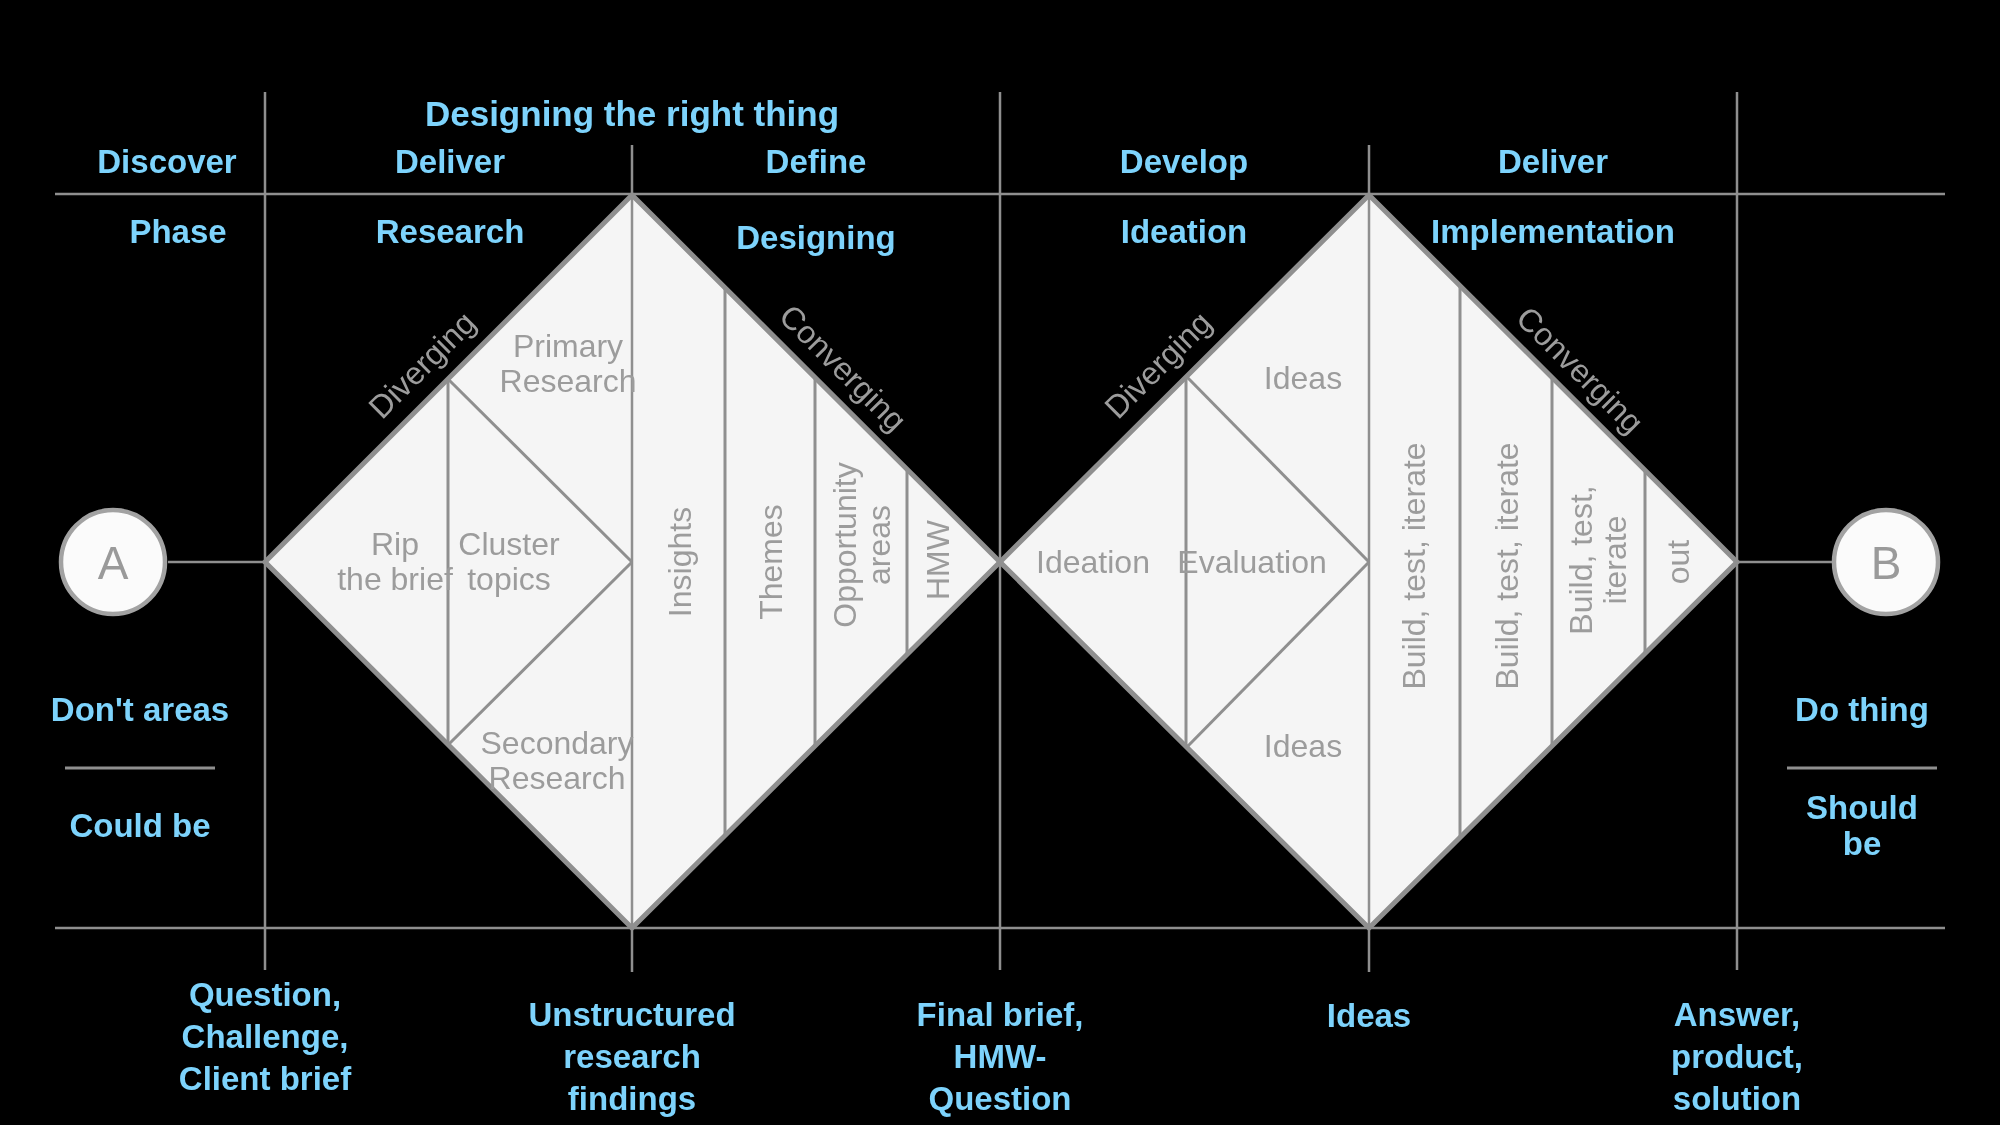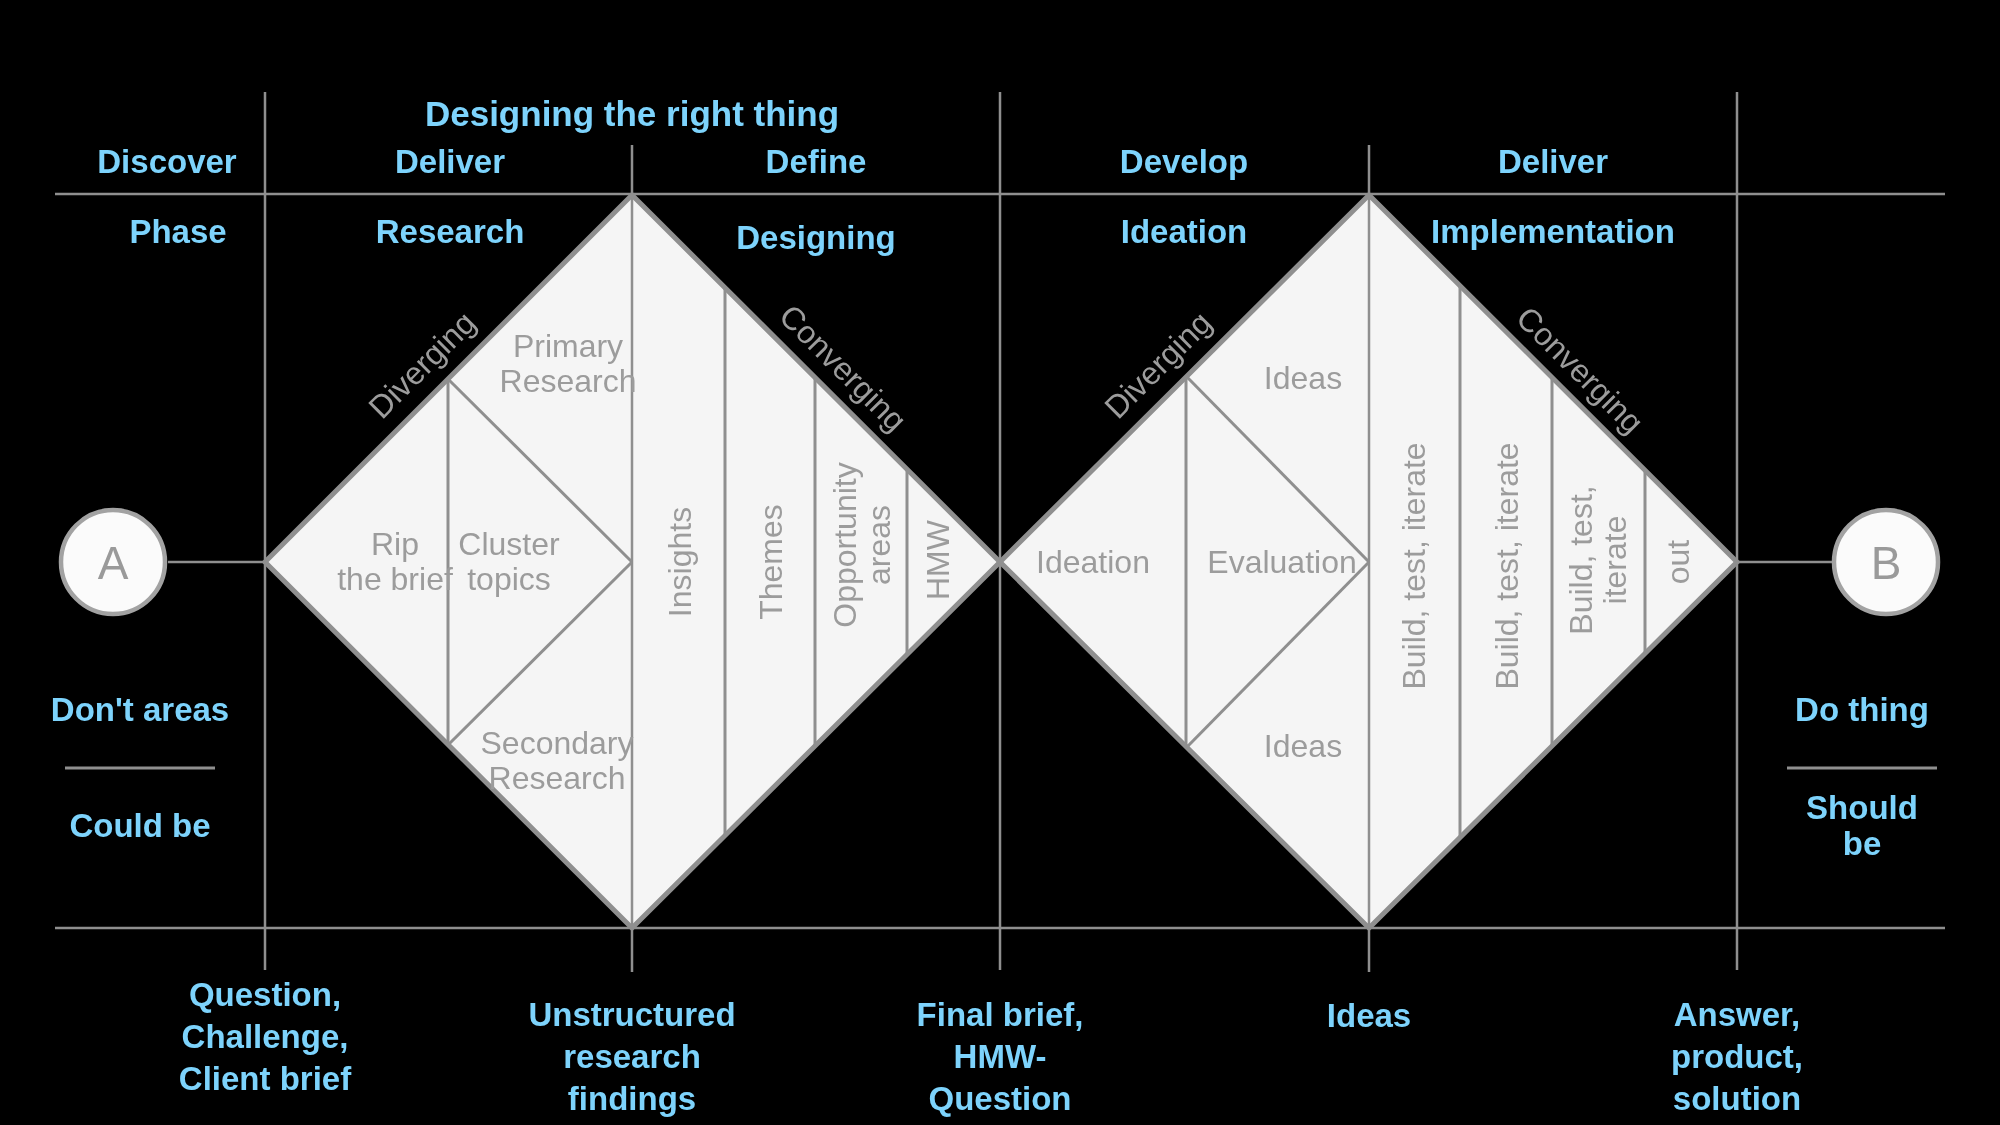--- a/index.html
+++ b/index.html
@@ -126,21 +126,21 @@
   <div class="lbl rotm90" style="left:680px;top:562px">Insights</div>
   <div class="lbl rotm90" style="left:771px;top:562px">Themes</div>
   <div class="lbl rotm90" style="left:862px;top:545px">Opportunity
 areas</div>
   <div class="lbl rotm90" style="left:938px;top:560px">HMW</div>
 
   <div class="lbl rotm45" style="left:1158px;top:365px">Diverging</div>
   <div class="lbl rotp45" style="left:1580px;top:370px">Converging</div>
   <div class="lbl" style="left:1303px;top:378px">Ideas</div>
   <div class="lbl" style="left:1093px;top:562px">Ideation</div>
-  <div class="lbl" style="left:1282px;top:562px">Evaluation</div>
+  <div class="lbl" style="left:1252px;top:562px">Evaluation</div>
   <div class="lbl" style="left:1303px;top:746px">Ideas</div>
   <div class="lbl rotm90" style="left:1414px;top:566px">Build, test, iterate</div>
   <div class="lbl rotm90" style="left:1507px;top:566px">Build, test, iterate</div>
   <div class="lbl rotm90" style="left:1598px;top:560px">Build, test,
 iterate</div>
   <div class="lbl rotm90" style="left:1678px;top:562px">out</div>
 
 </div>
 
 </body></html>

